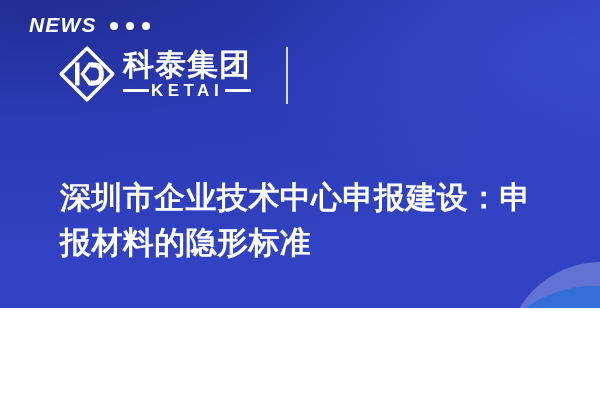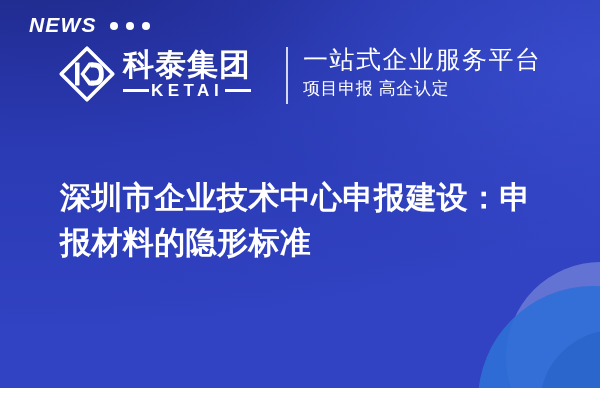--- a/index.html
+++ b/index.html
@@ -8,21 +8,21 @@
     padding: 0;
     background: #ffffff;
   }
   body {
     font-family: "Liberation Sans", "DejaVu Sans", sans-serif;
   }
 
   .banner {
     position: relative;
     width: 600px;
-    height: 388px;
+    height: 308px;
     overflow: hidden;
     background: #2b3bb5;
     background-image:
       radial-gradient(130% 95% at 6% -10%, #1e2a86 0%, #24309c 22%, #2b3bb5 52%, #3142c2 100%);
   }
 
   
   .banner::after {
     content: "";
     position: absolute;
@@ -257,21 +257,17 @@
         <div class="brand-en-row">
           <span class="brand-rule"></span>
           <span class="brand-en">KETAI</span>
           <span class="brand-rule"></span>
         </div>
       </div>
     </div>
 
     <span class="brand-divider"></span>
 
-    <div class="tagline">
-      <div class="tagline-main">一站式企业服务平台</div>
-      <div class="tagline-sub">项目申报 高企认定</div>
-    </div>
 
     <h1 class="headline">深圳市企业技术中心申报建设：申报材料的隐形标准</h1>
 
   </div>
 </div>
 
 </body></html>

